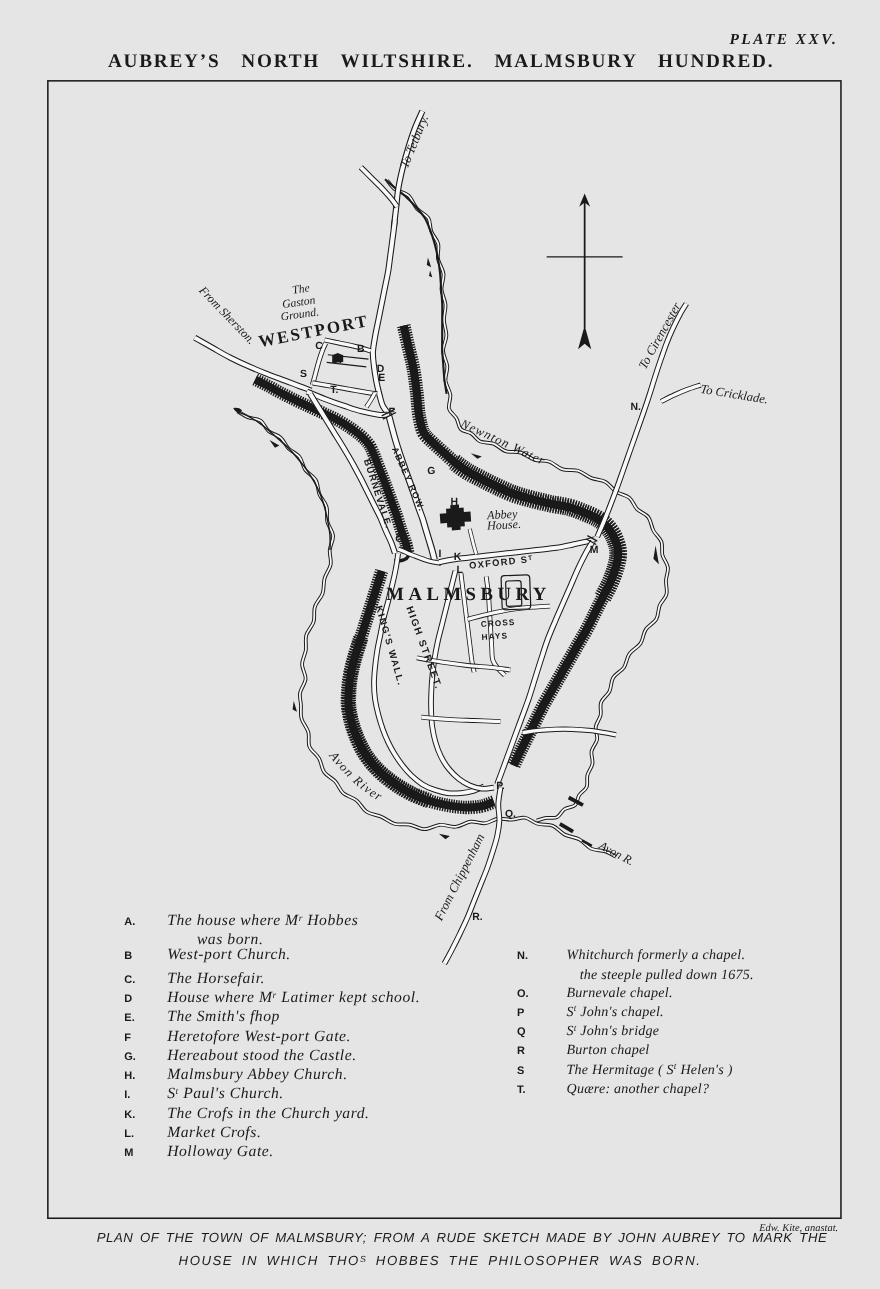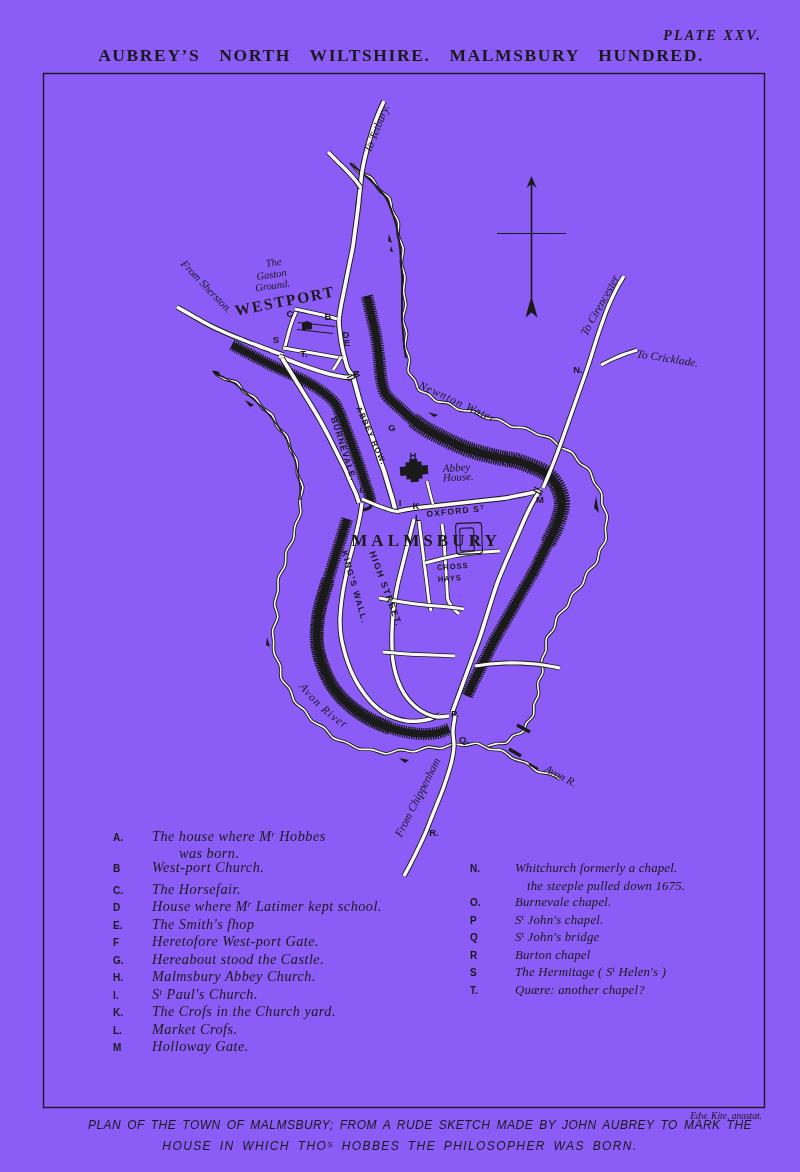--- a/index.html
+++ b/index.html
@@ -1,12 +1,12 @@
 <!DOCTYPE html>
-<html><head><meta charset="utf-8"><style>html,body{margin:0;padding:0}.page{position:relative;width:800px;height:1172px;background:#8b5cf6;overflow:hidden}</style></head><body>
+<html><head><meta charset="utf-8"><style>html,body{margin:0;padding:0}.page{position:relative;width:800px;height:1172px;background:#e5e5e5;overflow:hidden}</style></head><body>
 <div class="page">
 <svg width="800" height="1172" viewBox="0 0 800 1172">
 
 <text x="762" y="40" text-anchor="end" font-family="Liberation Serif" font-style="italic" font-weight="bold" font-size="14" letter-spacing="2.2" fill="#1a1a1a">PLATE XXV.</text>
 
 <text x="401" y="61" text-anchor="middle" font-family="Liberation Serif" font-weight="bold" font-size="17.5" letter-spacing="1.6" word-spacing="13" fill="#1a1a1a">AUBREY’S NORTH WILTSHIRE. MALMSBURY HUNDRED.</text>
 
 <rect x="43.5" y="73.5" width="721" height="1034" fill="none" stroke="#1a1a1a" stroke-width="1.4"></rect>
 
 <path d="M367,296 C367.7,299.0 369.5,307.3 371.0,314.0 C372.5,320.7 374.7,328.7 376.0,336.0 C377.3,343.3 378.2,351.0 379.0,358.0 C379.8,365.0 380.0,372.2 381.0,378.0 C382.0,383.8 383.0,389.0 385.0,393.0 C387.0,397.0 390.0,399.0 393.0,402.0 C396.0,405.0 399.7,408.0 403.0,411.0 C406.3,414.0 409.5,417.2 413.0,420.0 C416.5,422.8 420.0,425.5 424.0,428.0 C428.0,430.5 432.5,432.7 437.0,435.0 C441.5,437.3 446.0,439.7 451.0,442.0 C456.0,444.3 461.5,447.0 467.0,449.0 C472.5,451.0 478.3,452.5 484.0,454.0 C489.7,455.5 495.5,456.8 501.0,458.0 C506.5,459.2 512.0,459.7 517.0,461.0 C522.0,462.3 526.5,464.2 531.0,466.0 C535.5,467.8 540.3,469.7 544.0,472.0 C547.7,474.3 550.5,477.0 553.0,480.0 C555.5,483.0 557.5,486.3 559.0,490.0 C560.5,493.7 561.8,497.8 562.0,502.0 C562.2,506.2 561.2,510.5 560.0,515.0 C558.8,519.5 557.0,524.3 555.0,529.0 C553.0,533.7 550.3,538.3 548.0,543.0 C545.7,547.7 543.3,552.3 541.0,557.0 C538.7,561.7 536.5,566.3 534.0,571.0 C531.5,575.7 528.7,580.3 526.0,585.0 C523.3,589.7 520.7,594.3 518.0,599.0 C515.3,603.7 512.7,608.3 510.0,613.0 C507.3,617.7 504.7,622.3 502.0,627.0 C499.3,631.7 496.5,636.3 494.0,641.0 C491.5,645.7 489.3,650.3 487.0,655.0 C484.7,659.7 482.3,664.3 480.0,669.0 C477.7,673.7 475.2,678.5 473.0,683.0 C470.8,687.5 468.0,693.8 467.0,696.0" fill="none" stroke="#1a1a1a" stroke-width="12.4" stroke-dasharray="1.3 1.0"></path>

